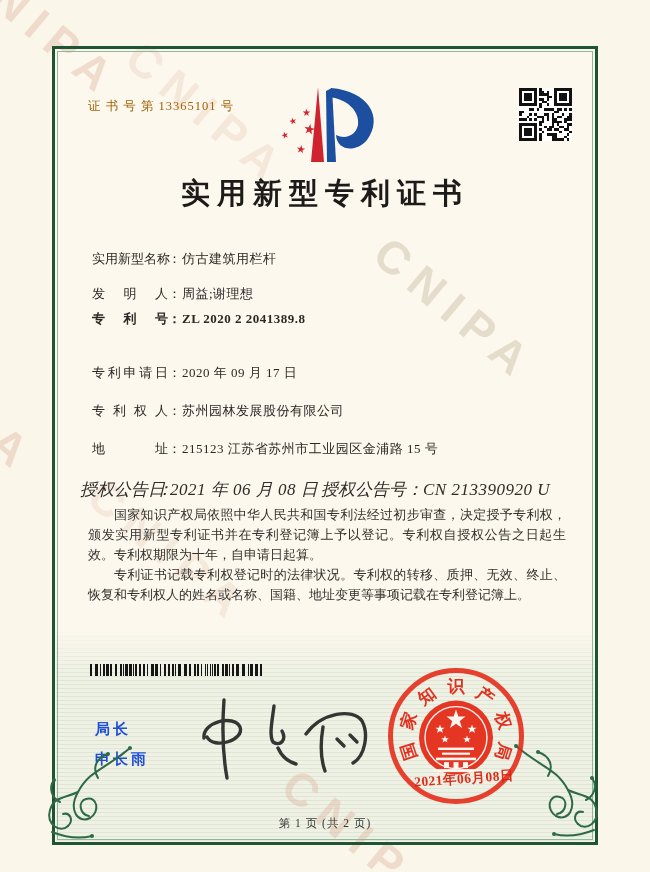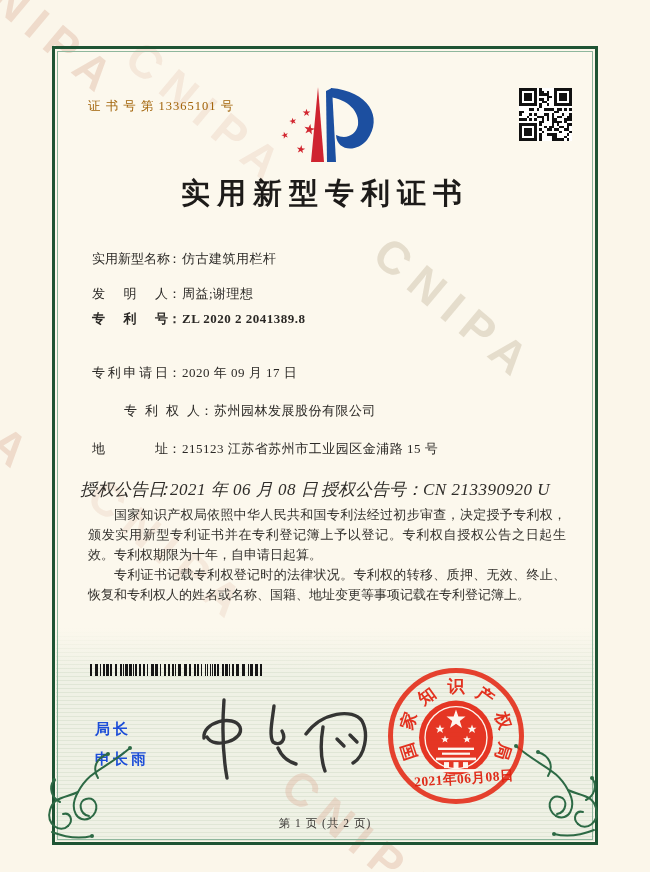--- a/index.html
+++ b/index.html
@@ -39,21 +39,21 @@
     font-size:12.5px; letter-spacing:1px; color:#a16207; }
   .logo { position:absolute; left:276px; top:84px; width:108px; height:82px; z-index:2; }
   .logo .star { position:absolute; color:#d22730; line-height:1; }
   .qr { position:absolute; left:519px; top:88px; width:53px; height:53px; z-index:2; }
   .title { position:absolute; left:0; top:174px; width:650px; text-align:center; z-index:2;
     font-size:29px; font-weight:bold; letter-spacing:7px; color:#1d1b19; }
   
   .fields { position:absolute; left:92px; top:250px; width:470px; z-index:2; font-size:13px; }
   .frow { position:absolute; left:0; white-space:nowrap; color:#2b2926; }
   .frow:nth-of-type(1){top:0;} .frow:nth-of-type(2){top:35px;} .frow:nth-of-type(3){top:60px;font-weight:bold;}
-  .frow:nth-of-type(4){top:114px;} .frow:nth-of-type(5){top:152px;margin-left:32px;} .frow:nth-of-type(6){top:190px;}
+  .frow:nth-of-type(4){top:114px;} .frow:nth-of-type(5){top:152px;} .frow:nth-of-type(6){top:190px;}
   .flabel { display:inline-block; width:76px; text-align:justify; text-align-last:justify; vertical-align:top; }
   .fcolon { display:inline-block; width:14px; }
   .fvalue { letter-spacing:0.5px;text-align:right; }
   .grant { position:absolute; left:80px; top:478px; width:486px; z-index:2; font-size:17px; white-space:nowrap;font-style:italic; }
   .grant .right { position:absolute; left:241px; top:0; }
   
   .body-text { position:absolute; left:88px; top:505px; width:478px; z-index:2;
     font-size:13px; line-height:20px; text-align:justify; color:#33312d; }
   .body-text p { text-indent:2em; }
   

